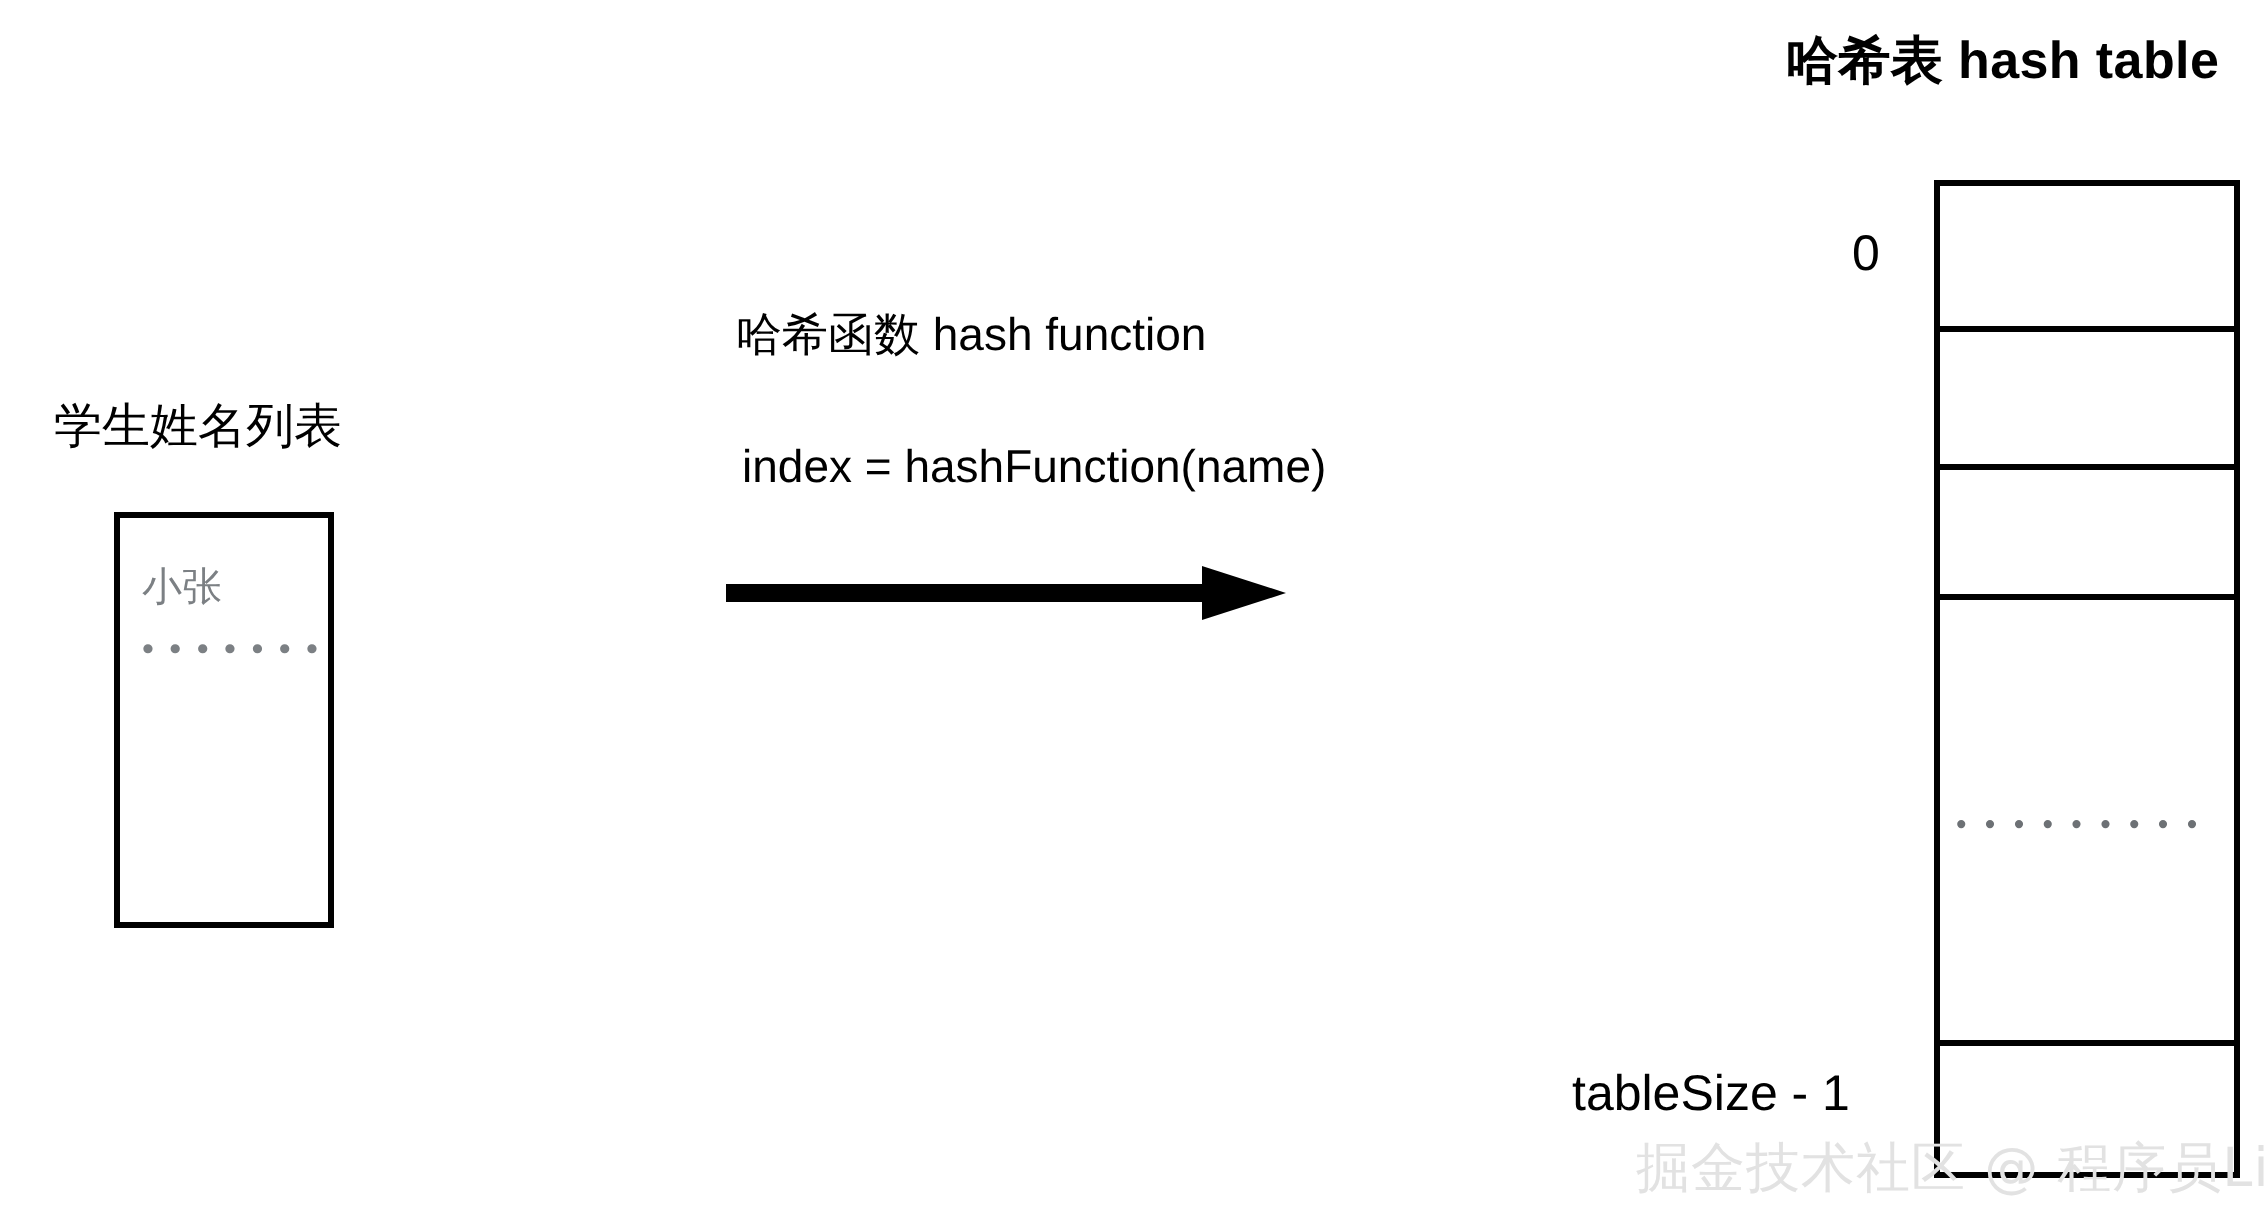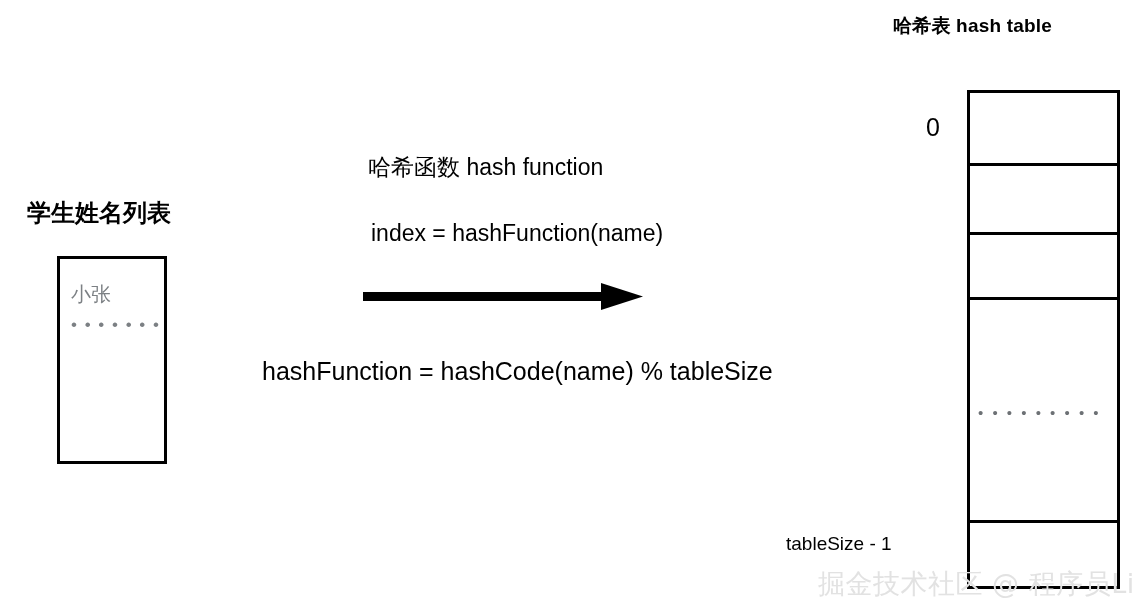--- a/index.html
+++ b/index.html
@@ -17,37 +17,37 @@
     height: 610px;
     background: #ffffff;
     overflow: hidden;
   }
   .abs { position: absolute; }
 
   
   .hash-table-title {
     left: 893px;
     top: 13px;
-    font-size: 19px;
+    font-size: 26px;
     font-weight: bold;
     letter-spacing: 0.2px;
     white-space: nowrap;
   }
   .hash-fn-title {
     left: 368px;
     top: 152px;
     font-size: 23px;
     font-weight: normal;
     white-space: nowrap;
   }
   .names-title {
     left: 27px;
     top: 197px;
     font-size: 24px;
-    font-weight: bold;
+    font-weight: normal;
     white-space: nowrap;
   }
 
   
   .formula-index {
     left: 371px;
     top: 220px;
     font-size: 23px;
     white-space: nowrap;
   }
@@ -126,21 +126,21 @@
 
   .index-zero {
     left: 926px;
     top: 113px;
     font-size: 25px;
     white-space: nowrap;
   }
   .index-last {
     left: 786px;
     top: 533px;
-    font-size: 19px;
+    font-size: 25px;
     white-space: nowrap;
   }
 
   
   .watermark {
     left: 818px;
     top: 566px;
     font-size: 27px;
     color: #e2e2e2;
     white-space: nowrap;
@@ -154,21 +154,20 @@
 <div id="canvas">
 
   <div class="abs hash-table-title">哈希表 hash table</div>
 
   <div class="abs hash-fn-title">哈希函数 hash function</div>
 
   <div class="abs names-title">学生姓名列表</div>
 
   <div class="abs formula-index">index = hashFunction(name)</div>
 
-  <div class="abs formula-hashfn">hashFunction = hashCode(name) % tableSize</div>
 
   <div class="abs names-box"></div>
   <div class="abs names-list">
     <span class="name-item">小张</span>
     <span class="names-dots">• • • • • • •</span>
   </div>
 
   <div class="abs arrow-wrap">
     <svg width="280" height="32" viewBox="0 0 280 32" xmlns="http://www.w3.org/2000/svg">
       <rect x="0" y="11" width="244" height="9" fill="#000000"></rect>

